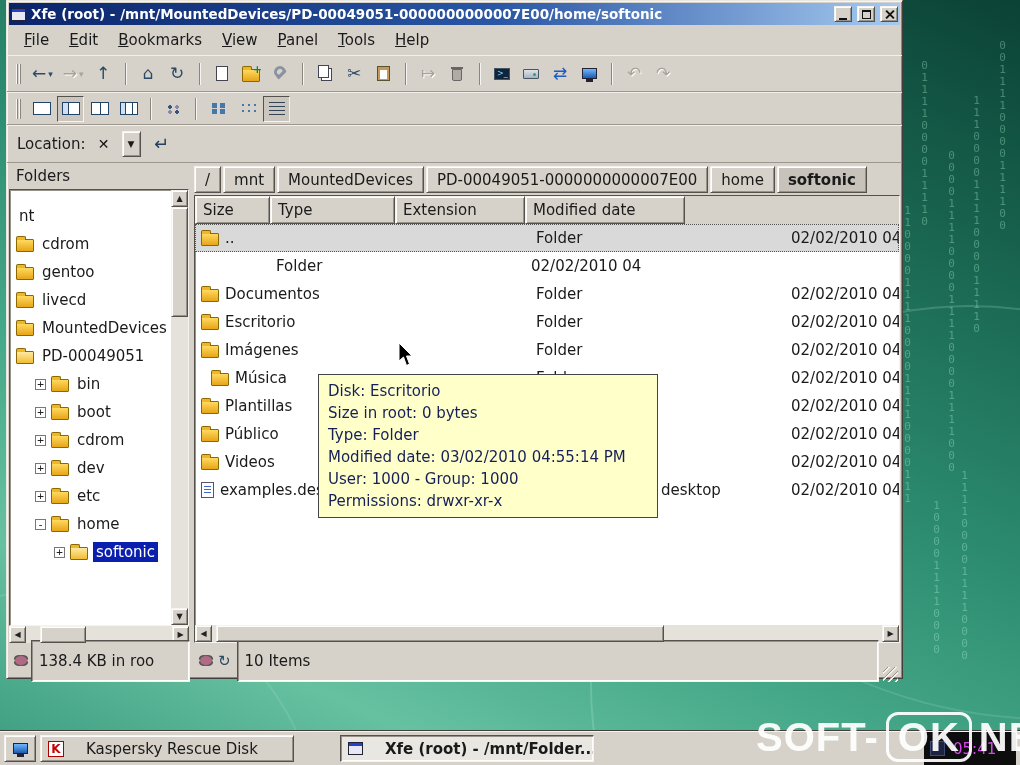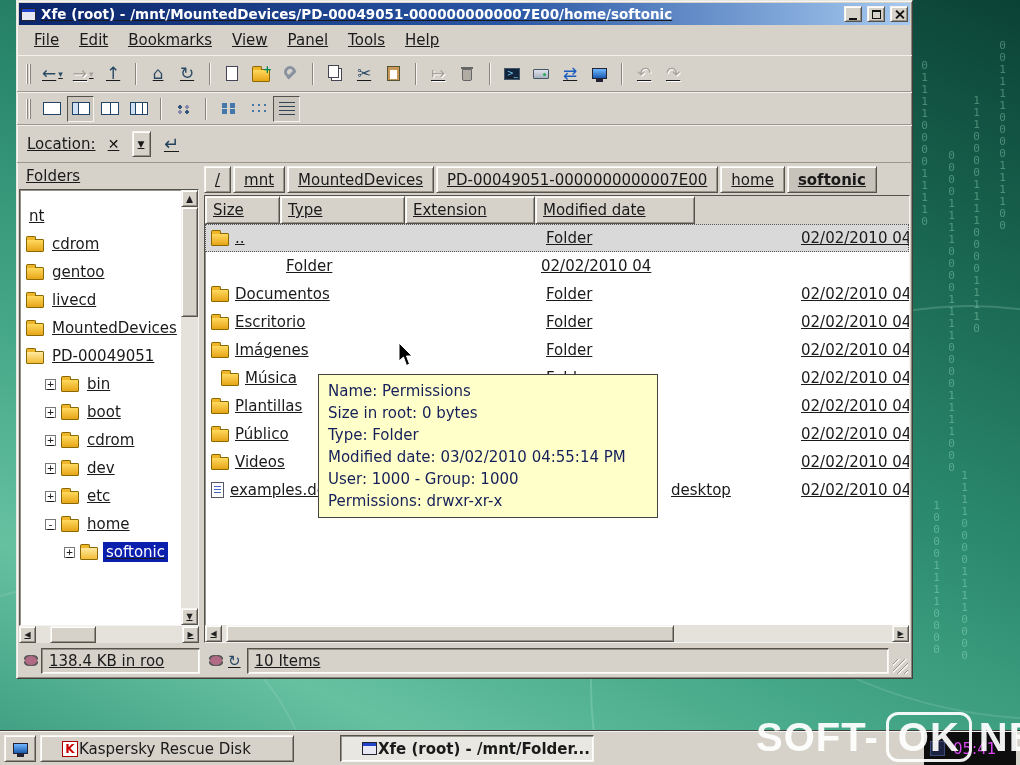--- a/index.html
+++ b/index.html
@@ -15,23 +15,23 @@
     background: linear-gradient(205deg, #0b4236 0%, #19654f 22%, #2b8a6e 45%, #45a888 65%, #66c1a1 82%, #3b9b7e 100%); }
   .arc { position:absolute; border:2px solid rgba(255,255,255,0.12); border-radius:50%; }
   #arc1 { width:980px; height:980px; right:-520px; top:-260px; }
   #arc2 { width:760px; height:760px; right:-330px; bottom:-300px; border-color:rgba(215,255,238,0.18); }
   #arc3 { width:500px; height:500px; left:-180px; bottom:-320px; border-color:rgba(255,255,255,0.10); }
   .bincol { position:absolute; width:9px; overflow:hidden; word-break:break-all;
     color:rgba(190,255,225,0.32); font-family:"DejaVu Sans Mono", monospace;
     font-size:11px; line-height:12px; text-align:center; }
 
   
-  .window { position:absolute; left:16px; top:0; width:897px; height:679px;
+  .window { position:absolute; left:6px; top:0; width:897px; height:679px;
     background:#d6d2ca; border:1px solid; border-color:#e9e7e2 #403f3c #403f3c #e9e7e2;
-    box-shadow: inset 1px 1px 0 #f7f5f1, inset -1px -1px 0 #8a867e; text-decoration: underline; }
+    box-shadow: inset 1px 1px 0 #f7f5f1, inset -1px -1px 0 #8a867e; }
 
   .titlebar { height:22px; margin:2px 2px 0 2px; padding:0 2px; gap:5px;
     background:linear-gradient(90deg,#0a246a 0%,#2a57a5 55%,#a6caf0 100%);
     display:flex; align-items:center; }
   .titlebar .title { flex:1; color:#fff; font-weight:bold; font-size:13.5px;
     white-space:nowrap; overflow:hidden; }
   .tbbtn { width:18px; height:16px; background:#d6d2ca; display:flex;
     align-items:center; justify-content:center; flex:none; }
   .sh-min { width:8px; height:2px; background:#111; margin-top:9px; }
   .sh-max { width:9px; height:9px; border:1px solid #111; border-top-width:2px; }
@@ -183,40 +183,40 @@
   .row { height:28px; display:flex; align-items:center; }
   .row.focused { background:#d9d9d9; outline:1px dotted #555; outline-offset:-1px; }
   .cell { height:100%; display:flex; align-items:center; padding:0 6px; overflow:hidden;
     white-space:nowrap; flex:none; gap:6px; }
   .list-fill { flex:1; }
 
   
   .statusrow { height:34px; display:flex; align-items:center; padding:1px 4px 0 4px; }
   .status-left { width:179px; flex:none; display:flex; align-items:center; }
   .status-right { flex:1; display:flex; align-items:center; margin-left:6px; }
-  .status-box { height:14px; flex:1; background:#d6d2ca; display:flex; align-items:center;
-    padding:12px 7px; overflow:hidden; white-space:nowrap; }
+  .status-box { height:42px; flex:1; background:#d6d2ca; display:flex; align-items:center;
+    padding:0 7px; overflow:hidden; white-space:nowrap; }
   .refresh-small { font-size:15px; color:#2a4a66; margin:0 6px 0 2px; }
   .grip-corner { width:15px; height:15px; margin-left:4px; align-self:flex-end;
     background:repeating-linear-gradient(135deg, transparent 0 3px, #98948c 3px 4px, #f5f3ef 4px 5px); }
 
   
   .tooltip { position:absolute; left:318px; top:374px; width:340px; z-index:50;
     background:#ffffc9; border:1px solid #444; padding:5px 9px; color:#15205a;
     font-size:15px; line-height:22px; }
   .cursor { position:absolute; left:398px; top:342px; z-index:60; }
 
   
   .taskbar { position:absolute; left:0; top:731px; width:1020px; height:34px;
     background:#d6d2ca; border-top:1px solid #f5f3ef; box-shadow:0 -1px 0 #403f3c;
     display:flex; align-items:center; padding:0 4px; z-index:20; }
   .start-btn { width:32px; height:27px; display:flex; align-items:center; justify-content:center;
     background:#d6d2ca; margin-right:4px; flex:none; }
   .task-btn { width:254px; height:27px; background:#d6d2ca; display:flex; align-items:center;
-    gap:1px; padding:0 21px; overflow:hidden; white-space:nowrap; flex:none; }
+    gap:22px; padding:0 7px; overflow:hidden; white-space:nowrap; flex:none; }
   .task-btn.active { background:#e9e7e2; font-weight:bold; }
   .task-btn + .task-btn { margin-left:46px; }
   .tray { margin-left:auto; height:34px; width:92px; background:#0d0d0d; display:flex;
     align-items:center; gap:8px; padding:0 6px; flex:none; }
   .tray-icon { width:15px; height:15px; background:#1b2340; border:1px solid #3a4a7a; flex:none; }
   .clock { color:#d946ef; }
 
   
   .watermark { position:absolute; left:756px; top:712px; z-index:100; display:flex;
     align-items:center; gap:7px; color:rgba(255,255,255,0.93); font-size:40px;
@@ -625,21 +625,21 @@
         <div class="status-box in">
             <span>10 Items</span>
           </div>
         <div class="grip-corner"></div>
       </div>
     </div>
 
   </div>
 
   <div class="tooltip" id="tooltip">
-      <div class="tip-line">Name: Permissions</div>
+      <div class="tip-line">Disk: Escritorio</div>
       <div class="tip-line">Size in root: 0 bytes</div>
       <div class="tip-line">Type: Folder</div>
       <div class="tip-line">Modified date: 03/02/2010 04:55:14 PM</div>
       <div class="tip-line">User: 1000 - Group: 1000</div>
       <div class="tip-line">Permissions: drwxr-xr-x</div>
     </div>
 
   <svg class="cursor" width="18" height="26">
     <polygon points="1,1 1,19 5.5,15 8.5,23.5 11.5,22 8.5,14 14,14" fill="#000" stroke="#fff" stroke-width="1"></polygon>
   </svg>

